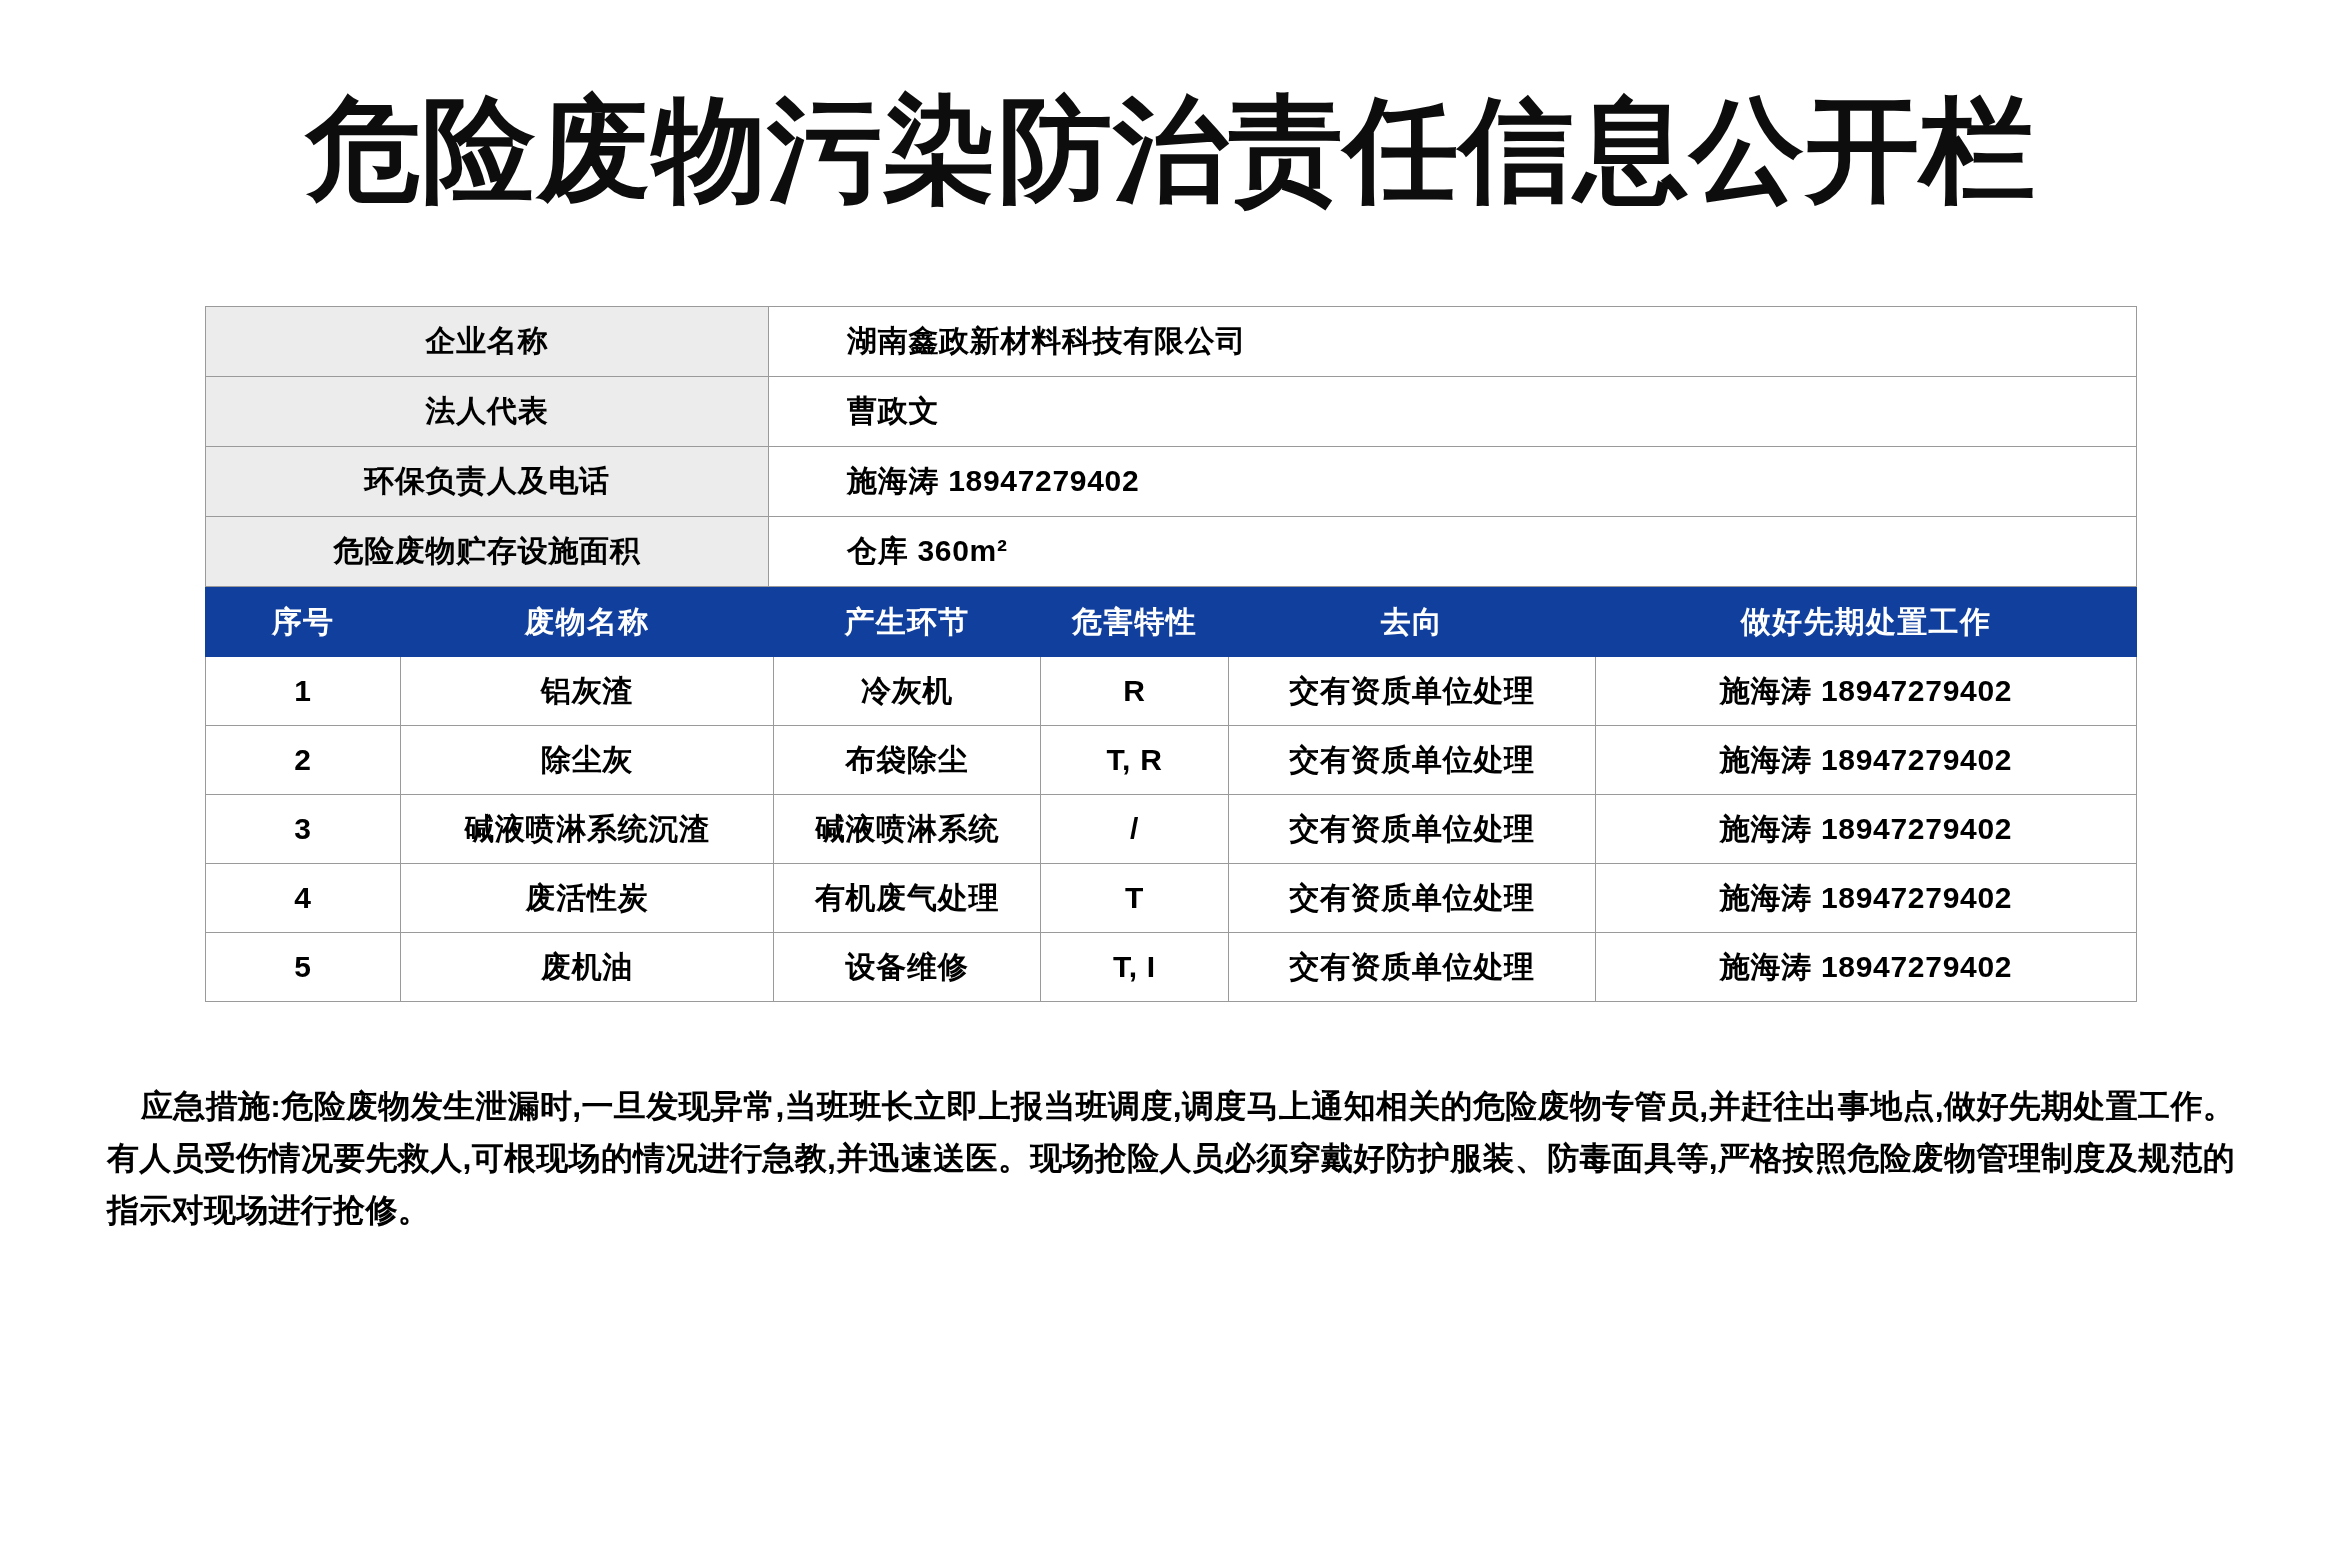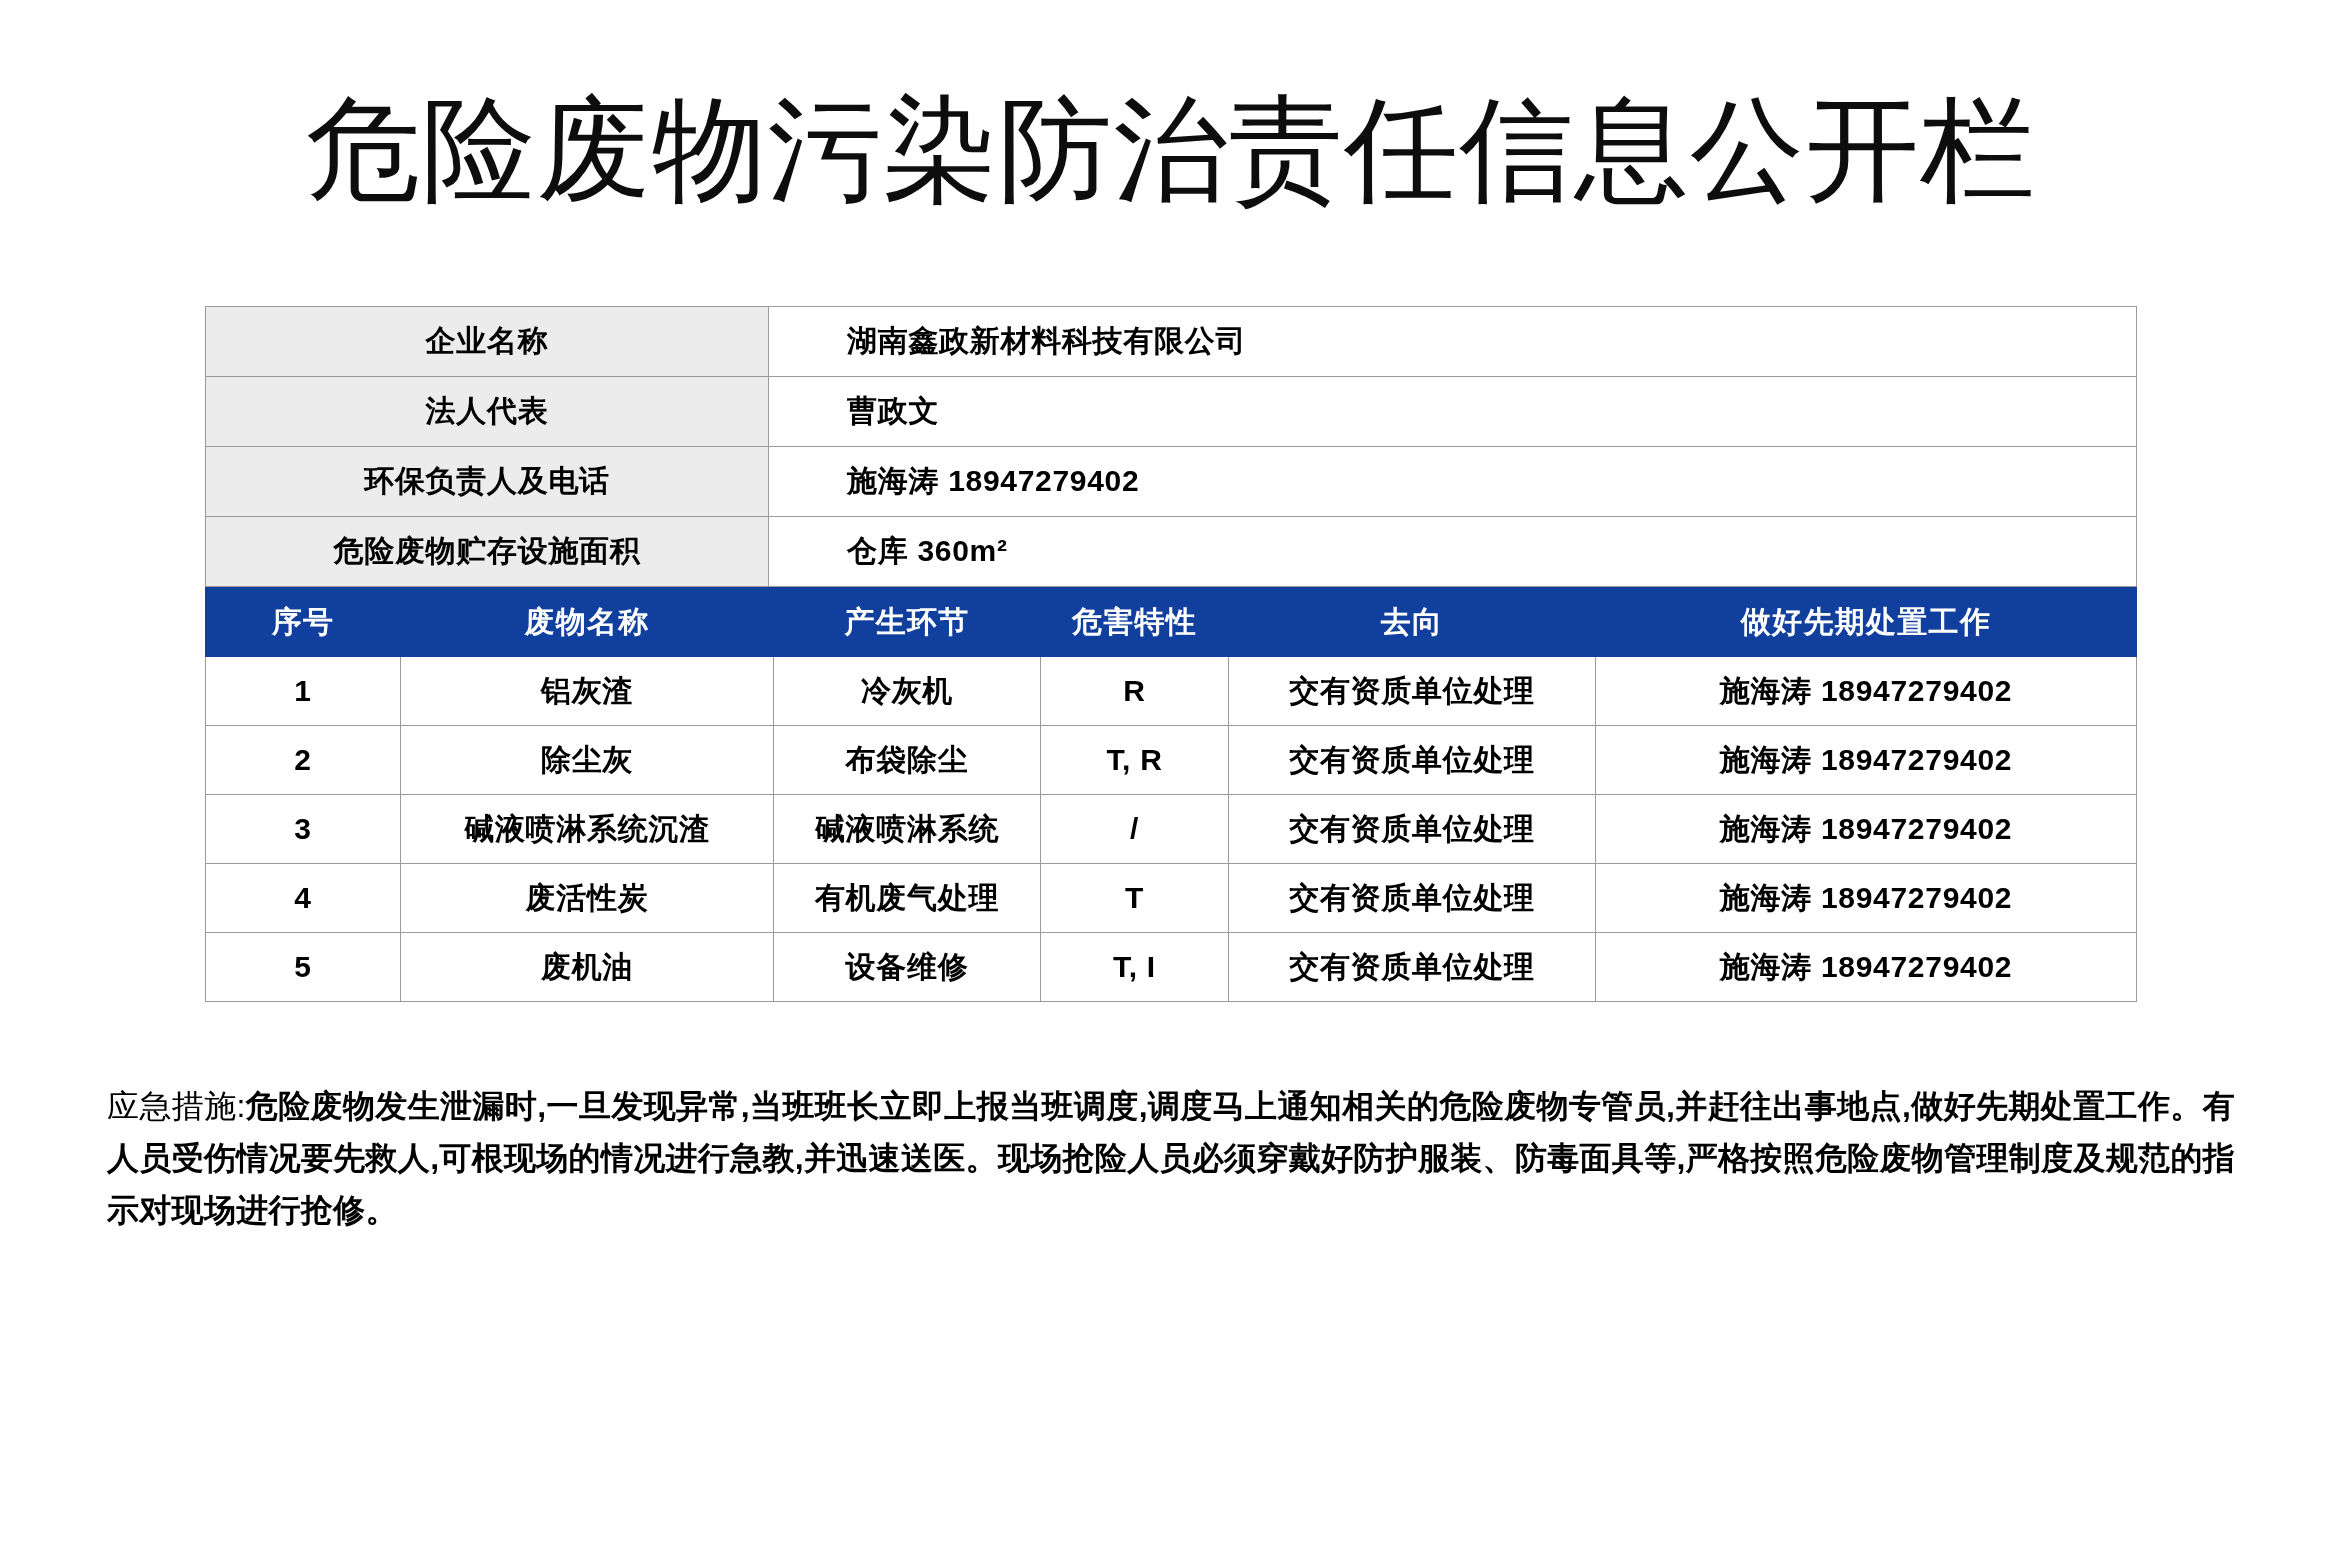--- a/index.html
+++ b/index.html
@@ -18,21 +18,21 @@
   .page {
     width: 2342px;
     height: 1562px;
     box-sizing: border-box;
     padding: 0;
     position: relative;
   }
   .title {
     text-align: center;
     font-size: 114px;
-    font-weight: 400;
+    font-weight: 700;
     letter-spacing: 1.3px;
     line-height: 1;
     margin-top: 93px;
     margin-bottom: 0;
     color: #0d0d0d;
     font-family: "DejaVu Sans", "Liberation Sans", sans-serif;
   }
   .table-wrap {
     margin: 0 auto;
     margin-top: 99px;
@@ -94,21 +94,22 @@
     margin: 0 auto;
     margin-top: 79px;
     width: 2128px;
     font-size: 32px;
     font-weight: bold;
     line-height: 1.62;
     letter-spacing: 0.3px;
     text-align: justify;
   }
   .notes .lead {
-    font-weight: normal;
+    font-weight: bold;
+    margin-left: 34px;
   }
 </style>
 </head>
 <body>
 
 <div class="page">
 
   <div class="title">危险废物污染防治责任信息公开栏</div>
 
   <div class="table-wrap">

